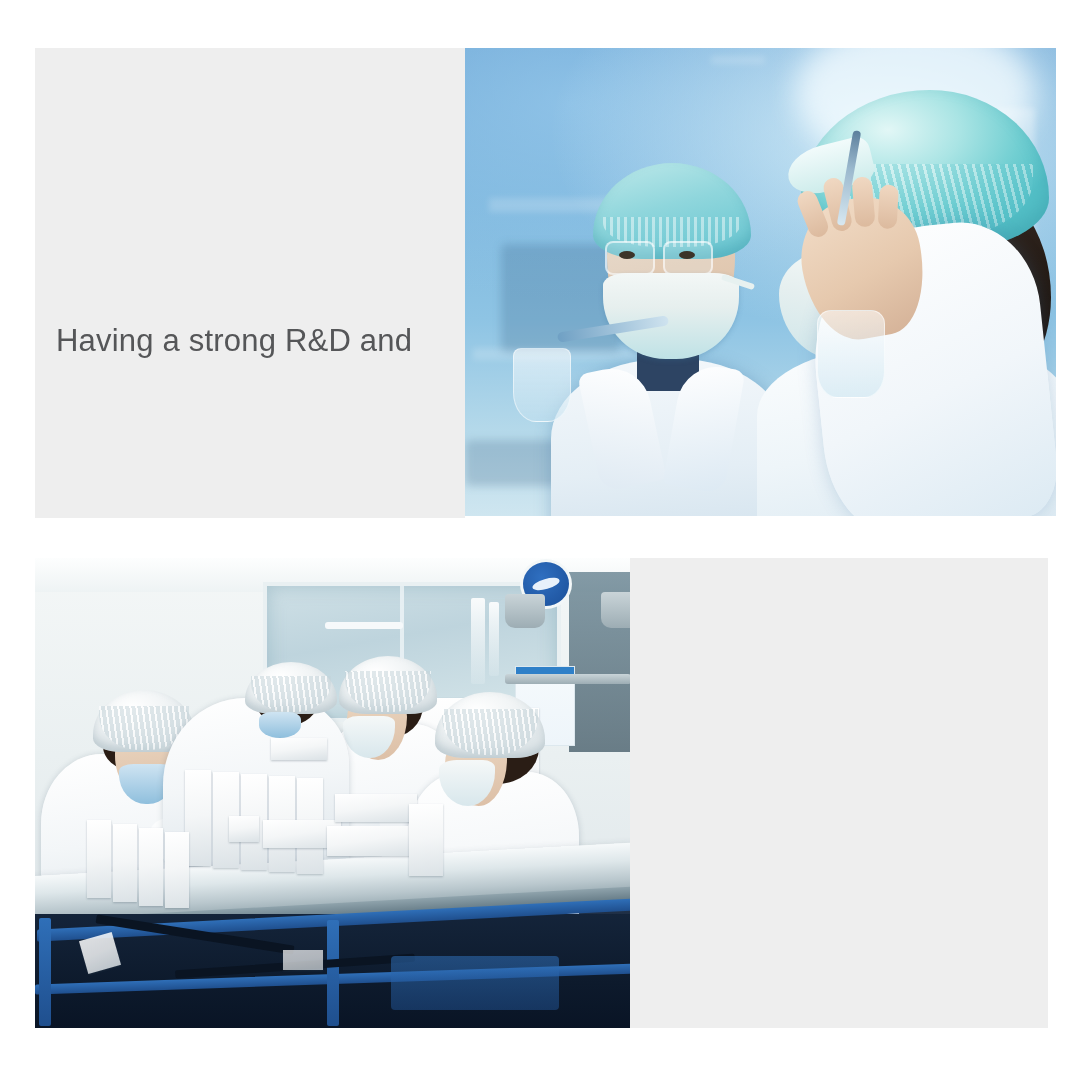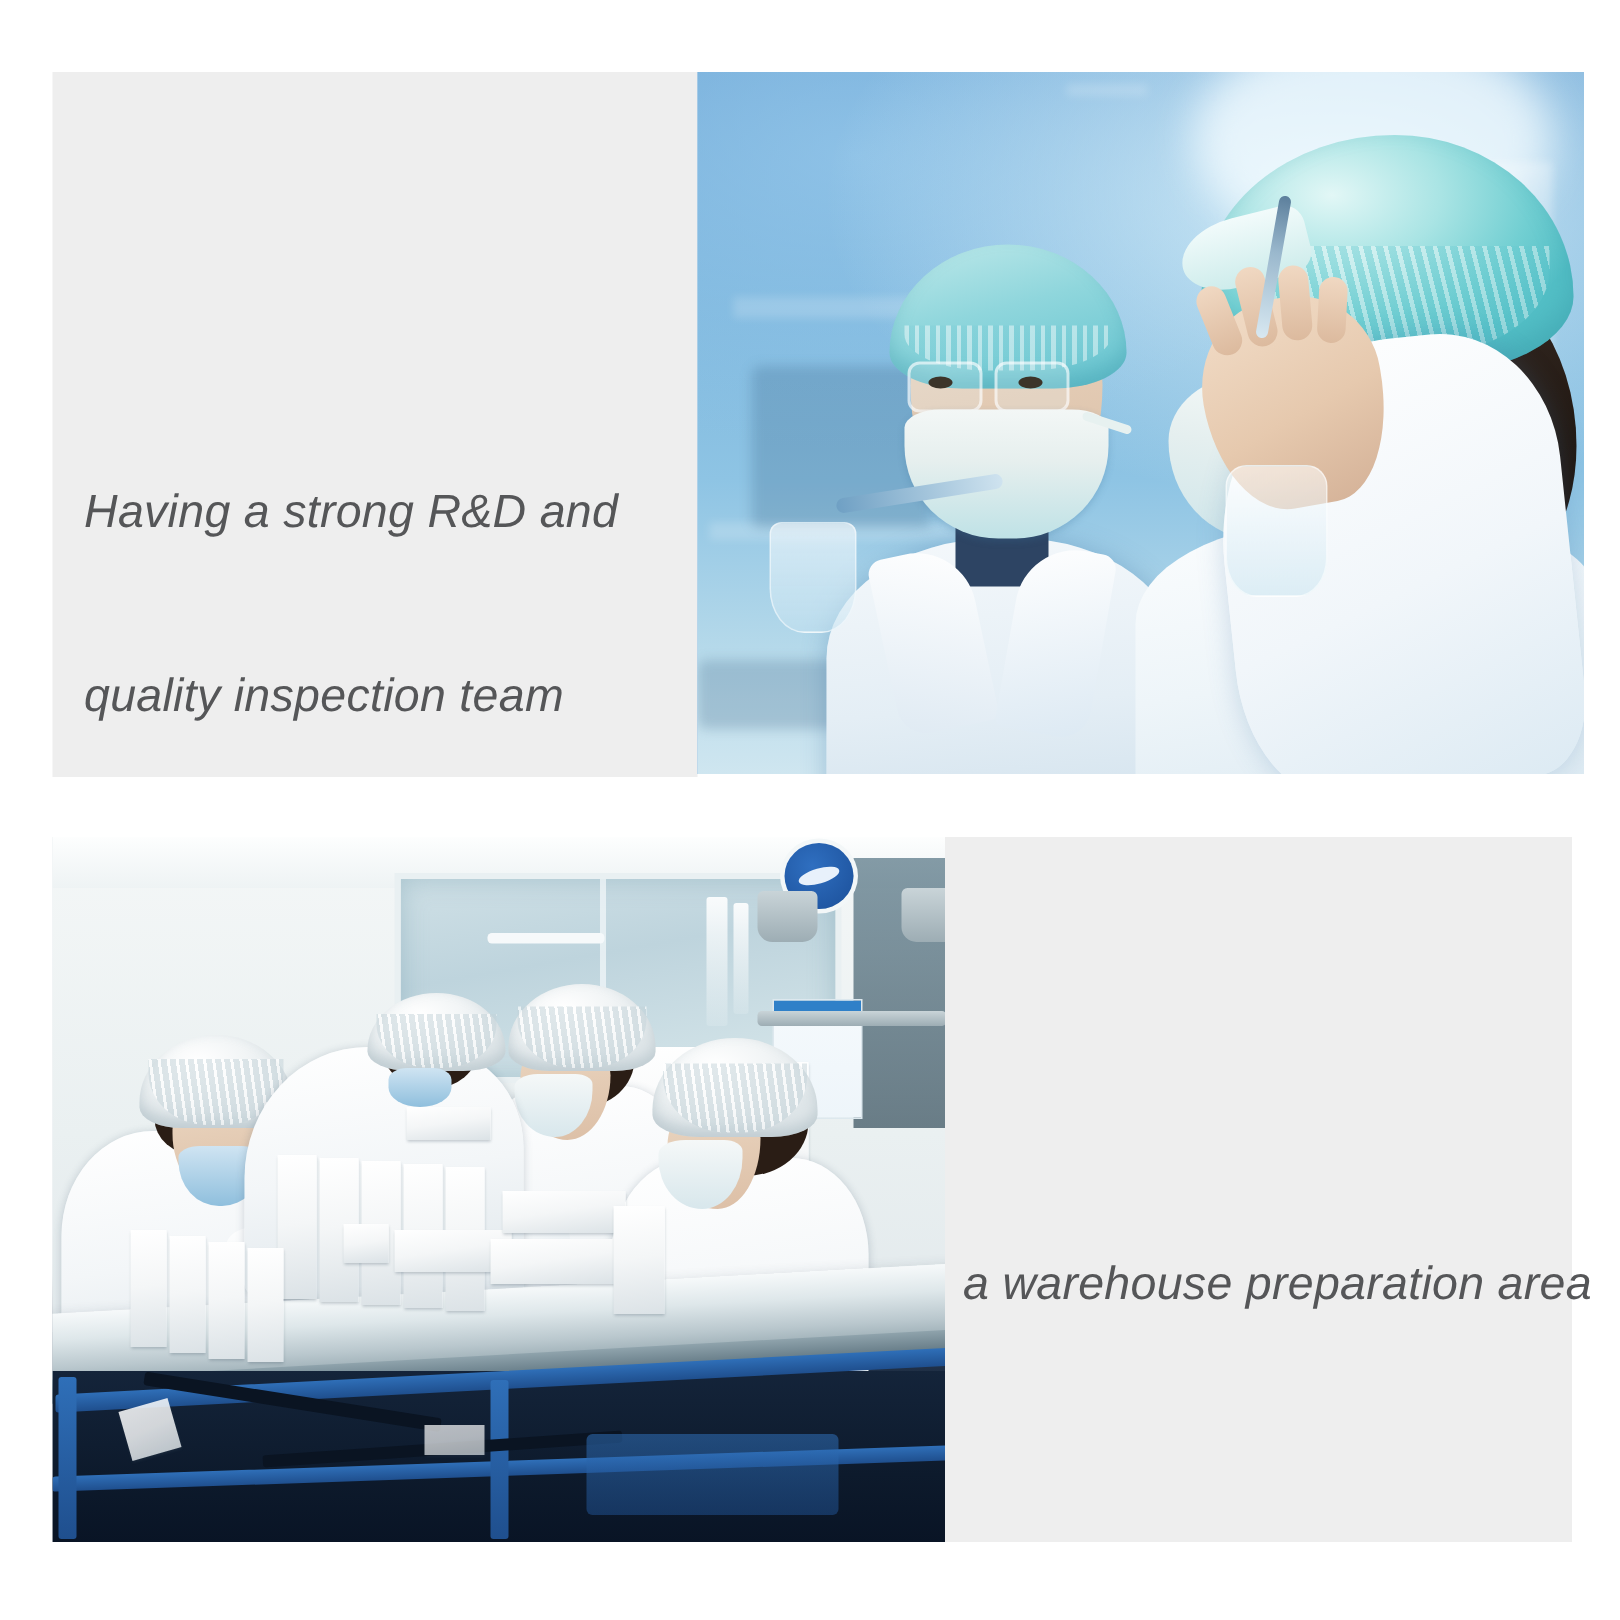--- a/index.html
+++ b/index.html
@@ -17,21 +17,21 @@
 
   .caption{
     position:absolute;
     color:#555658;
     font-size:31px;
     line-height:41px;
     letter-spacing:0.2px;
     white-space:pre;
     font-weight:400;
   }
-  .caption span{display:block;font-style:italic;}
+  .caption span{display:block;}
 
   
   .photo{position:absolute;overflow:hidden;}
 
   
   #photo-lab{background:#7fb4dd;}
   #photo-lab .bg{
     position:absolute;inset:0;
     background:
       radial-gradient(120% 90% at 72% 18%, rgba(225,245,252,.85) 0%, rgba(225,245,252,0) 48%),
@@ -243,21 +243,20 @@
   .redleg{position:absolute;background:linear-gradient(180deg,#b8263a,#8c1a2b);}
 </style>
 </head>
 <body>
 
 <div class="stage">
 
   <div class="panel" id="panel-top" style="left:35px;top:48px;width:430px;height:470px;">
     <div class="caption" style="left:21px;top:190px;width:400px;">
       <span>Having a strong R&amp;D and</span>
-      <span>quality inspection team</span>
     </div>
   </div>
 
   <div class="photo" id="photo-lab" style="left:465px;top:48px;width:591px;height:468px;">
     <div class="bg"></div>
 
     <div class="labglow" style="left:330px;top:-30px;width:240px;height:150px;background:rgba(245,252,255,.75);"></div>
     <div class="labshelf" style="left:24px;top:150px;width:180px;height:14px;"></div>
     <div class="labshelf" style="left:8px;top:300px;width:210px;height:12px;"></div>
     <div class="labdark" style="left:36px;top:196px;width:120px;height:108px;border-radius:6px;"></div>
@@ -393,17 +392,16 @@
     <div class="bluebar" style="left:292px;top:362px;width:12px;height:106px;"></div>
     <div class="darkbar" style="left:60px;top:372px;width:200px;height:9px;transform:rotate(9deg);"></div>
     <div class="darkbar" style="left:140px;top:404px;width:240px;height:8px;transform:rotate(-4deg);"></div>
     <div class="box" style="left:48px;top:378px;width:34px;height:34px;opacity:.85;transform:rotate(-16deg);"></div>
     <div class="box" style="left:248px;top:392px;width:40px;height:20px;opacity:.7;"></div>
     <div class="bluebar" style="left:356px;top:398px;width:168px;height:54px;opacity:.55;border-radius:4px;"></div>
   </div>
 
   <div class="panel" id="panel-bottom" style="left:630px;top:558px;width:418px;height:470px;">
     <div class="caption" style="left:12px;top:195px;width:400px;">
-      <span>a warehouse preparation area</span>
     </div>
   </div>
 
 </div>
 
 </body></html>

